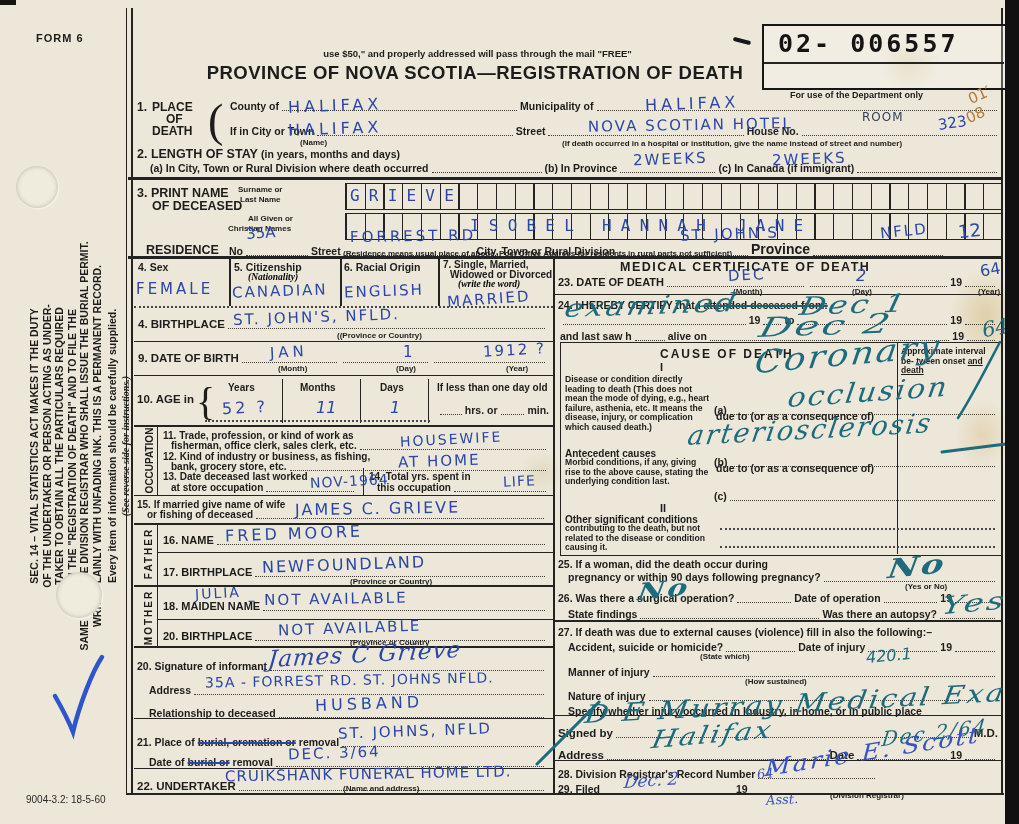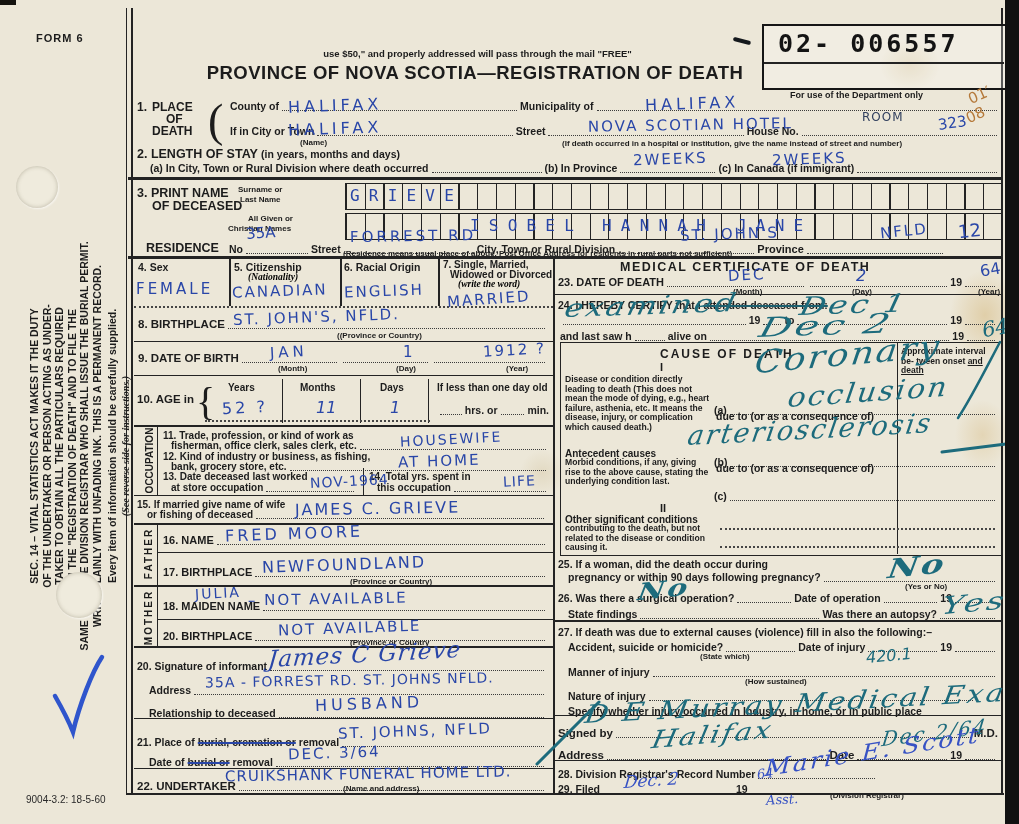--- a/index.html
+++ b/index.html
@@ -148,21 +148,21 @@
 
 <div class="row" style="left:146px;top:241px;width:800px;font-size:12px">
   <span style="font-size:12.5px">RESIDENCE</span>
   <span style="width:10px"></span>
   <span style="font-weight:bold;font-size:10.5px">No</span>
   <span class="dl" style="max-width:62px"></span>
   <span style="font-size:10.5px">Street</span>
   <span class="dl" style="max-width:130px"></span>
   <span style="font-size:10.5px">City, Town or Rural Division</span>
   <span class="dl" style="max-width:150px"></span>
-  <span style="font-size:11px">Province</span>
+  <span style="font-size:14px">Province</span>
   <span class="dl"></span>
 </div>
 <div class="hwp" style="left:246px;top:224px;font-size:15px;transform:rotate(-4deg)">35A</div>
 <div class="hwp" style="left:350px;top:227px;font-size:15px;letter-spacing:3px;transform:rotate(-1deg)">FORREST RD</div>
 <div class="hwp" style="left:680px;top:225px;font-size:15px;letter-spacing:2px;transform:rotate(-2deg)">ST. JOHN'S</div>
 <div class="hwp" style="left:880px;top:222px;font-size:15px;letter-spacing:2px;transform:rotate(-6deg)">NFLD</div>
 <div class="hwp" style="left:958px;top:220px;font-size:18px;transform:rotate(-6deg)">12</div>
 <div class="abs cap" style="left:343px;top:249px">(Residence means usual place of abode. Post Office Address for residents in rural parts not sufficient)</div>
 
 <div class="hr" style="left:128px;top:256px;width:875px;height:2.5px"></div>
@@ -177,21 +177,21 @@
 <div class="abs lbl" style="left:443px;top:259px;font-size:10px">7. Single, Married,</div>
 <div class="abs lbl" style="left:450px;top:269px;font-size:10px">Widowed or Divorced</div>
 <div class="abs" style="left:458px;top:279px;font:italic bold 9.5px 'Liberation Serif',serif">(write the word)</div>
 <div class="hwp" style="left:136px;top:280px;font-size:15px;letter-spacing:3px">FEMALE</div>
 <div class="hwp" style="left:232px;top:282px;font-size:15px;letter-spacing:2px;transform:rotate(-2deg)">CANADIAN</div>
 <div class="hwp" style="left:344px;top:282px;font-size:15px;letter-spacing:2px;transform:rotate(-2deg)">ENGLISH</div>
 <div class="hwp" style="left:447px;top:290px;font-size:15px;letter-spacing:2px;transform:rotate(-4deg)">MARRIED</div>
 <div class="hrd" style="left:134px;top:306px;width:419px"></div>
 
 <div class="row" style="left:138px;top:318px;width:410px">
-  <span style="font-size:11.5px">8. BIRTHPLACE</span>
+  <span style="font-size:11.5px">4. BIRTHPLACE</span>
     <span class="dl"></span>
 </div>
 <div class="hwp" style="left:233px;top:308px;font-size:15px;letter-spacing:2px;transform:rotate(-2deg)">ST. JOHN'S, NFLD.</div>
 <div class="abs cap" style="left:337px;top:331px">((Province or Country)</div>
 <div class="hr" style="left:134px;top:341px;width:419px;height:1px"></div>
 
 <div class="row" style="left:138px;top:352px;width:410px">
   <span style="font-size:11.5px">9. DATE OF BIRTH</span>
   <span class="dl" style="max-width:95px"></span>
     <span class="dl" style="max-width:85px"></span>

